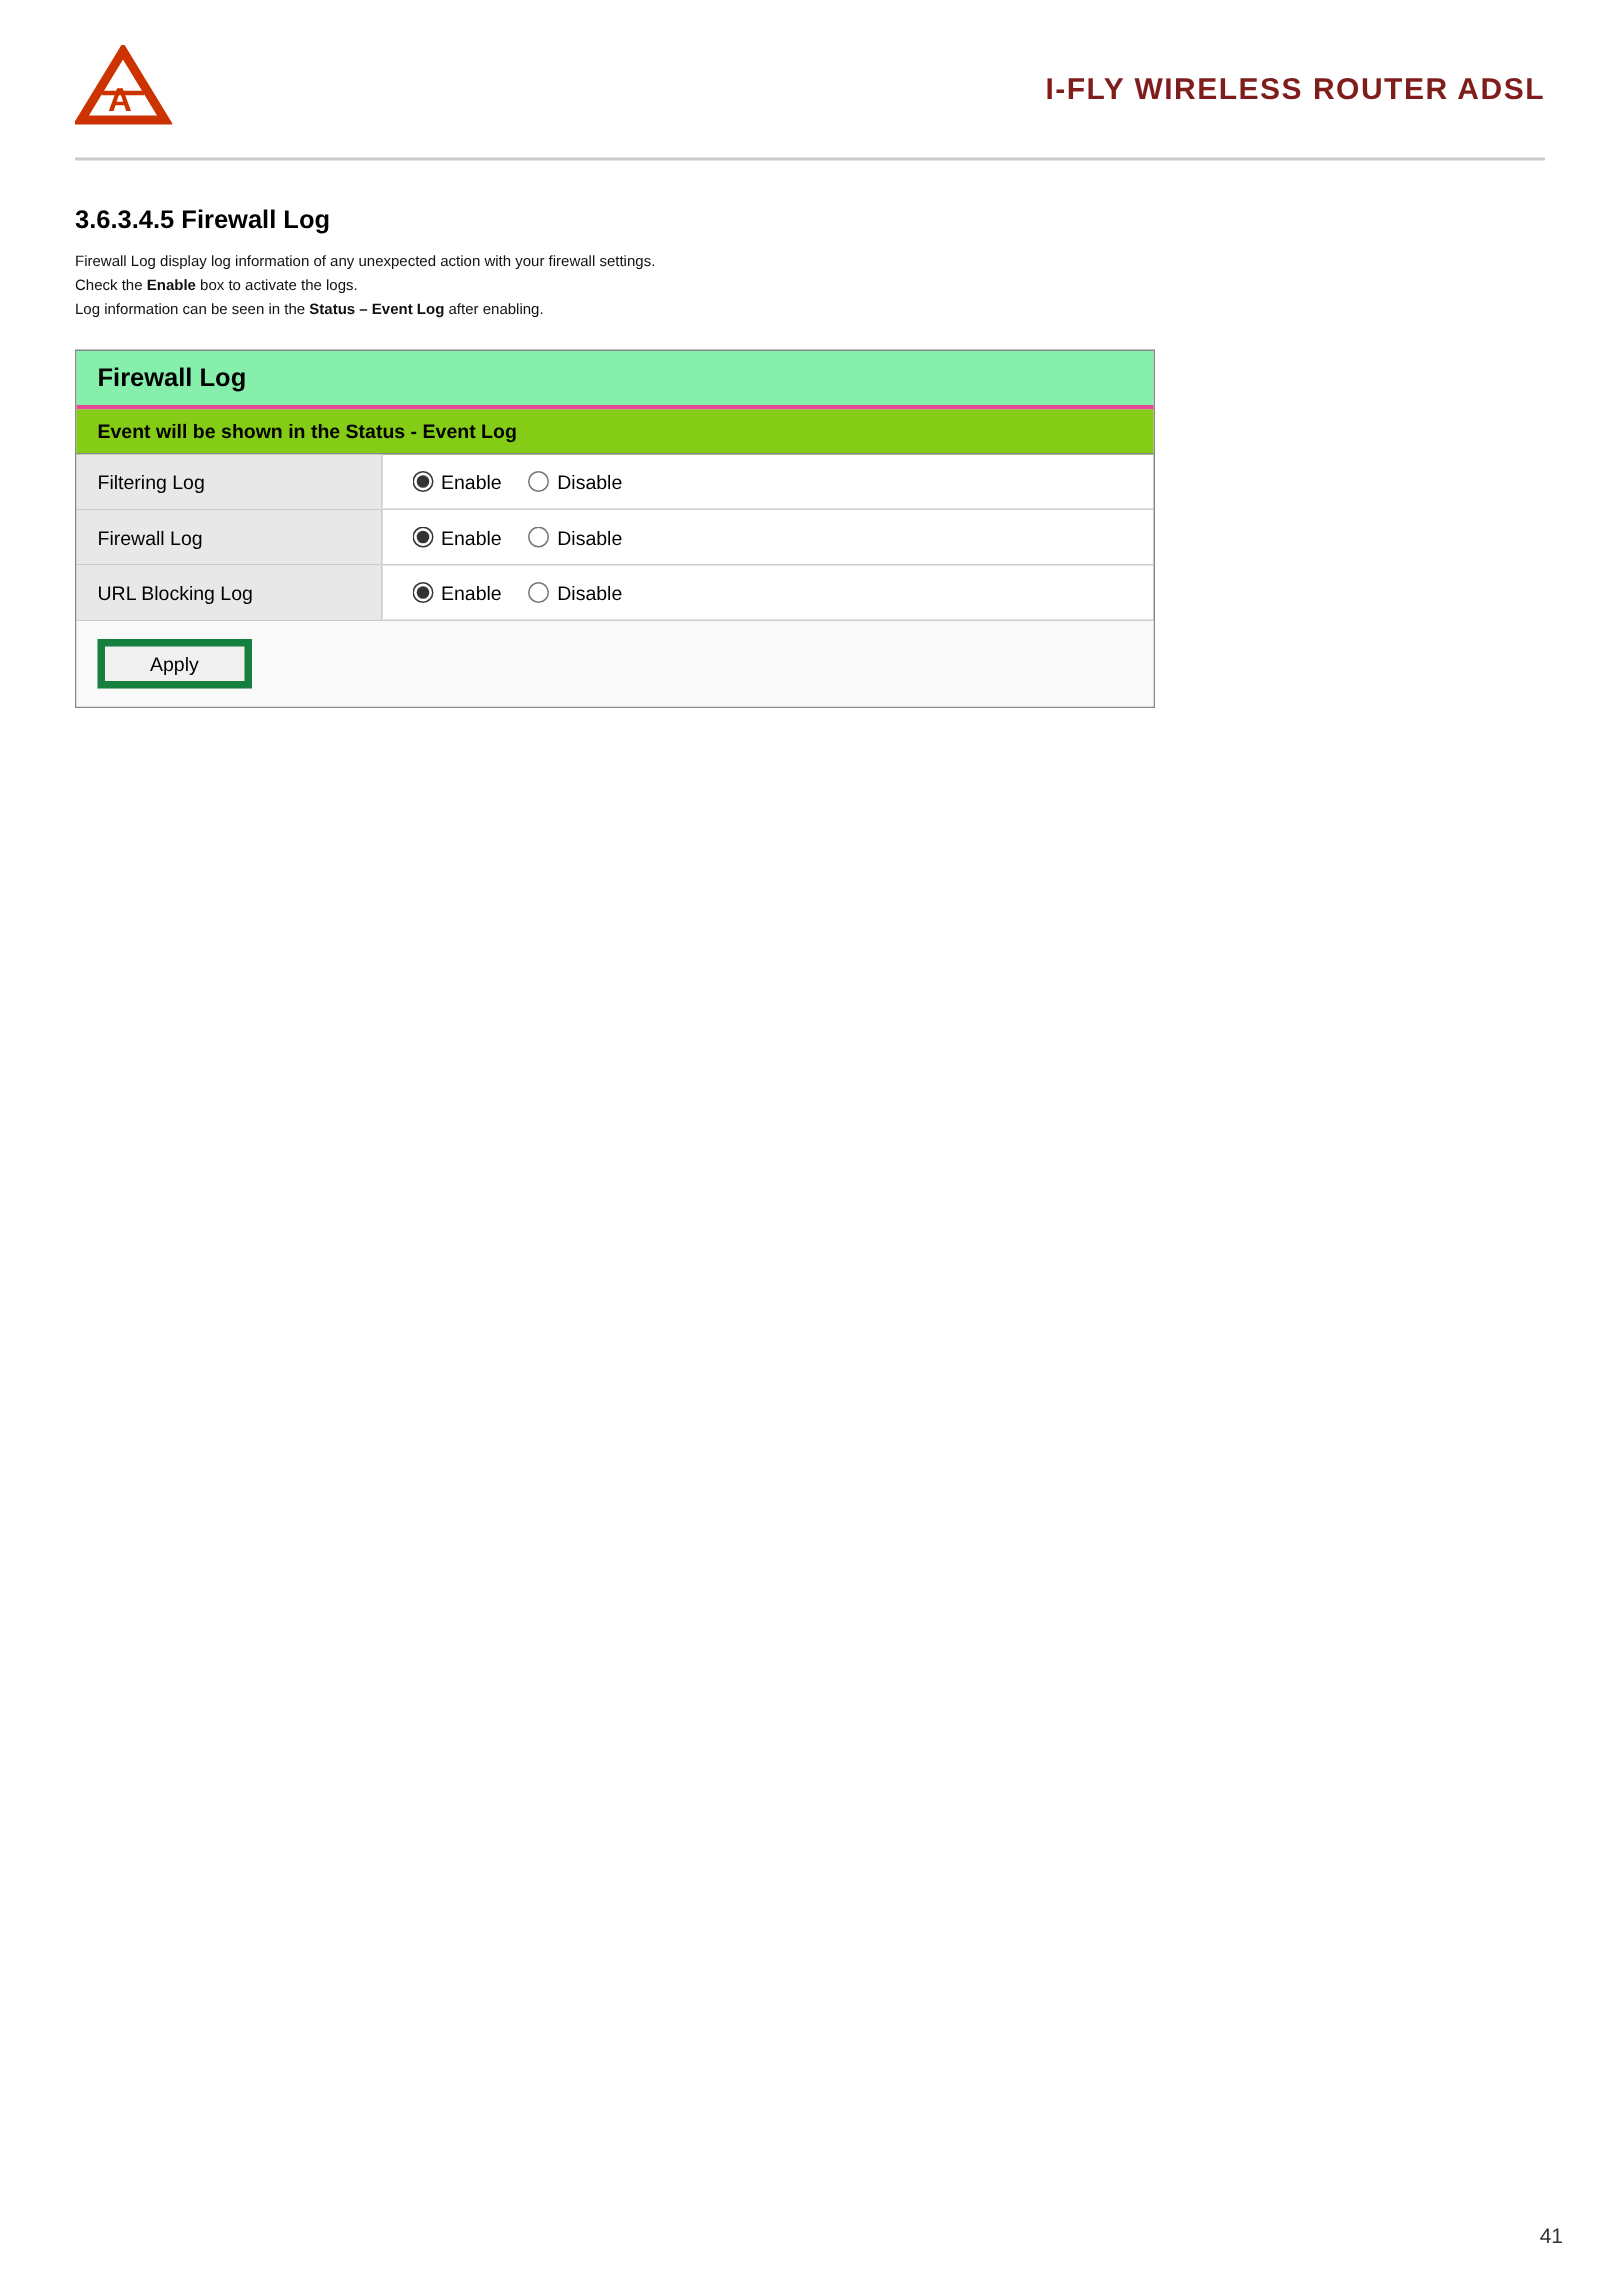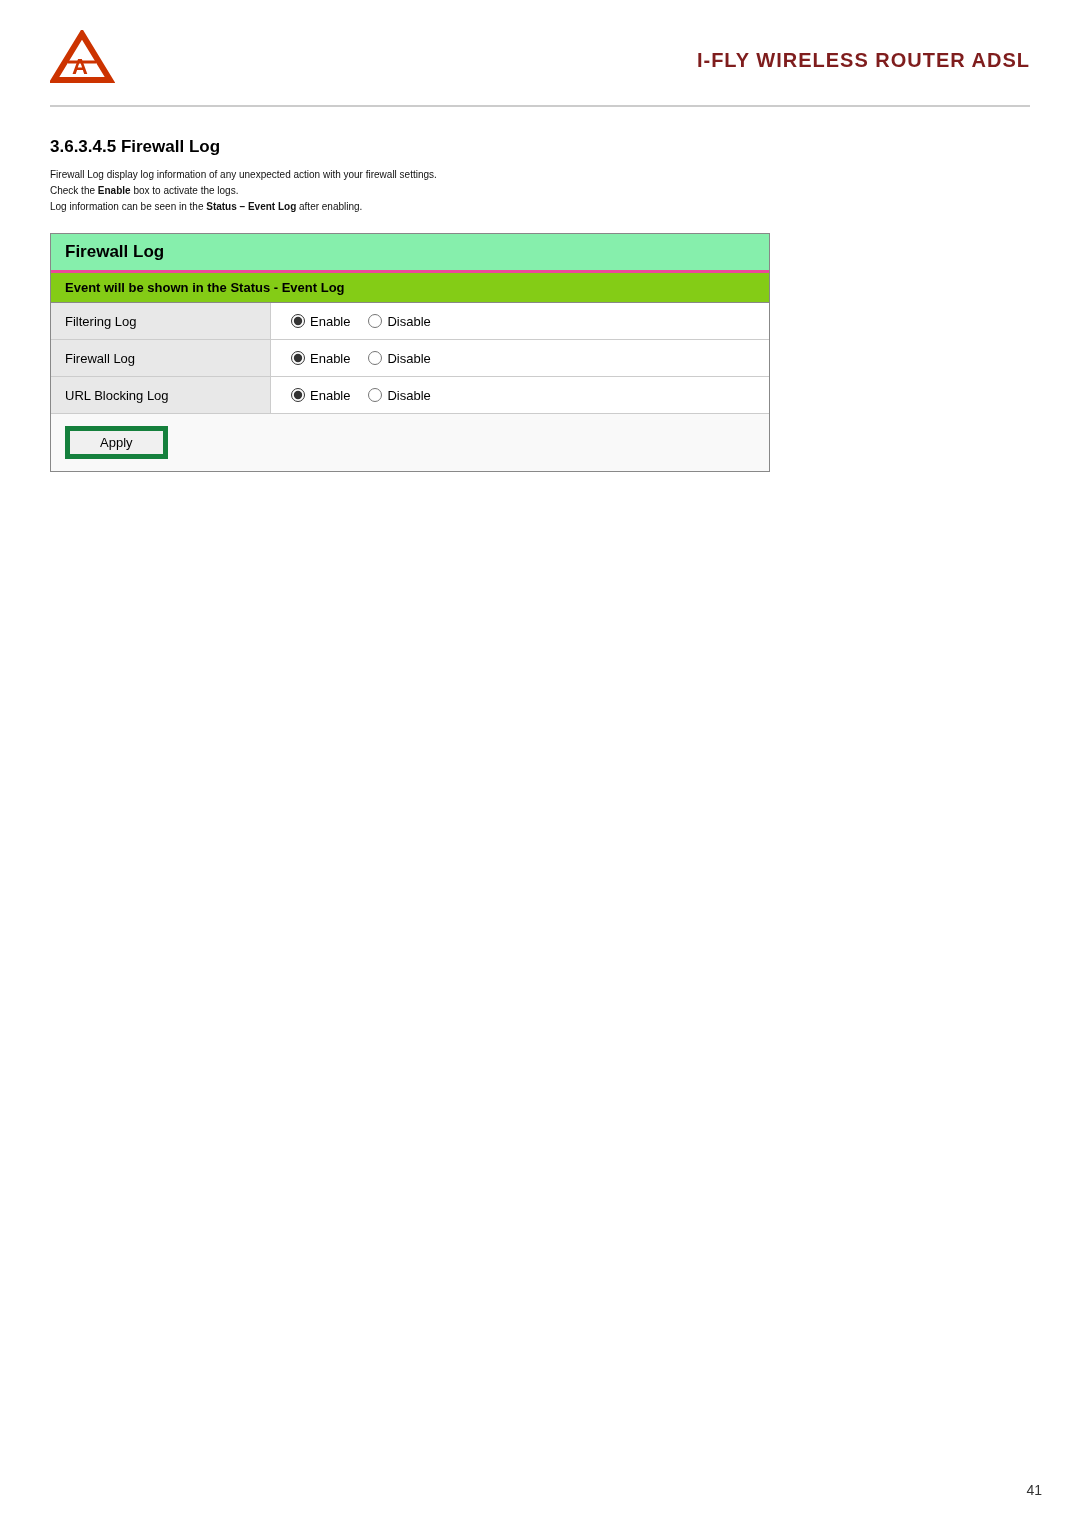--- a/index.html
+++ b/index.html
@@ -101,21 +101,21 @@
       border-bottom: 1px solid #cccccc;
       padding: 0;
     }
 
     .log-row:last-of-type {
       border-bottom: none;
     }
 
     .log-label {
       background: #e8e8e8;
-      width: 220px;
+      width: 204px;
       padding: 8px 14px;
       font-size: 13px;
       color: #000000;
       border-right: 1px solid #cccccc;
       min-height: 36px;
       display: flex;
       align-items: center;
     }
 
     .log-controls {

